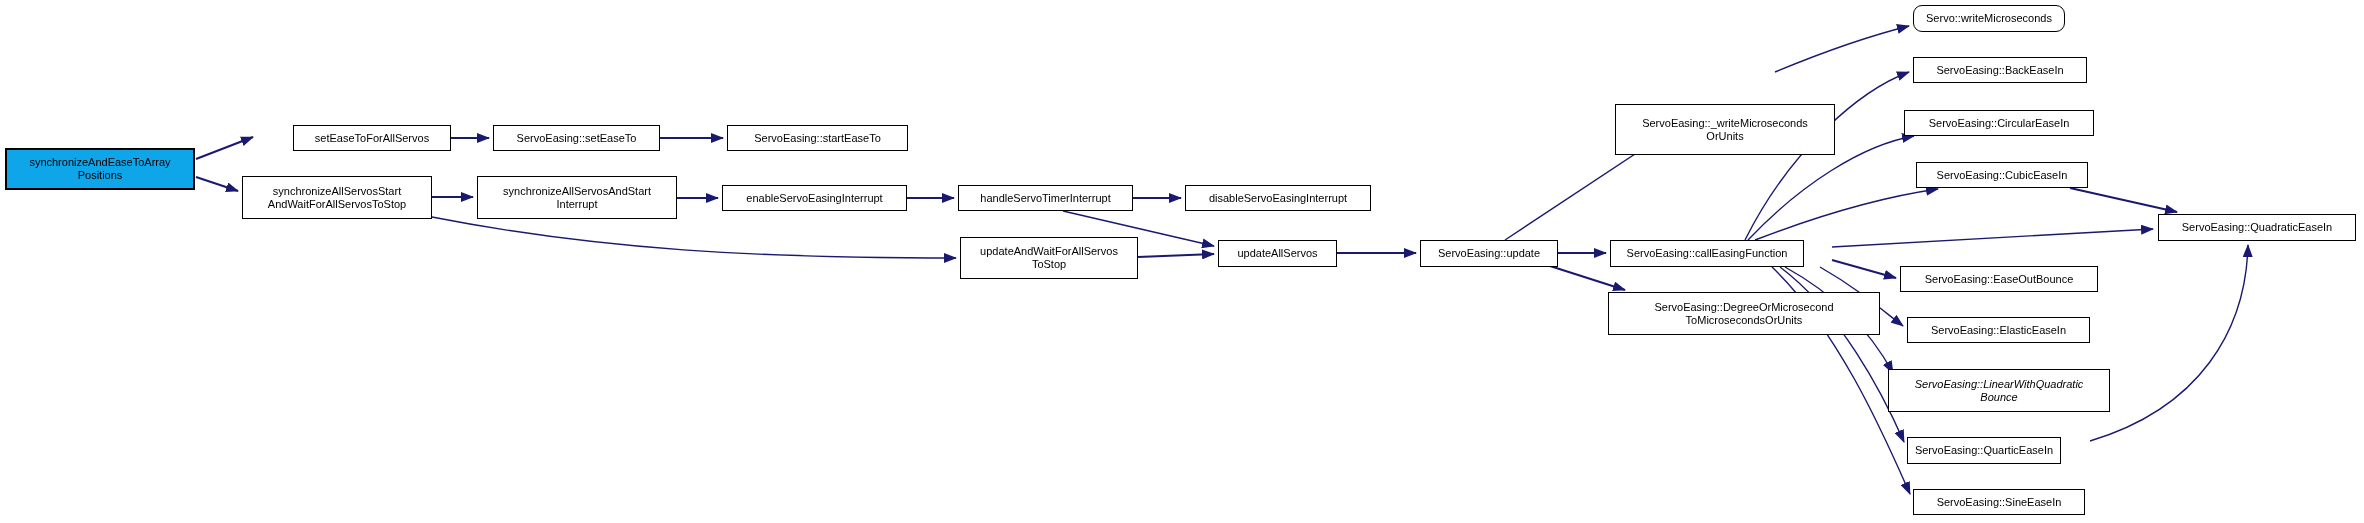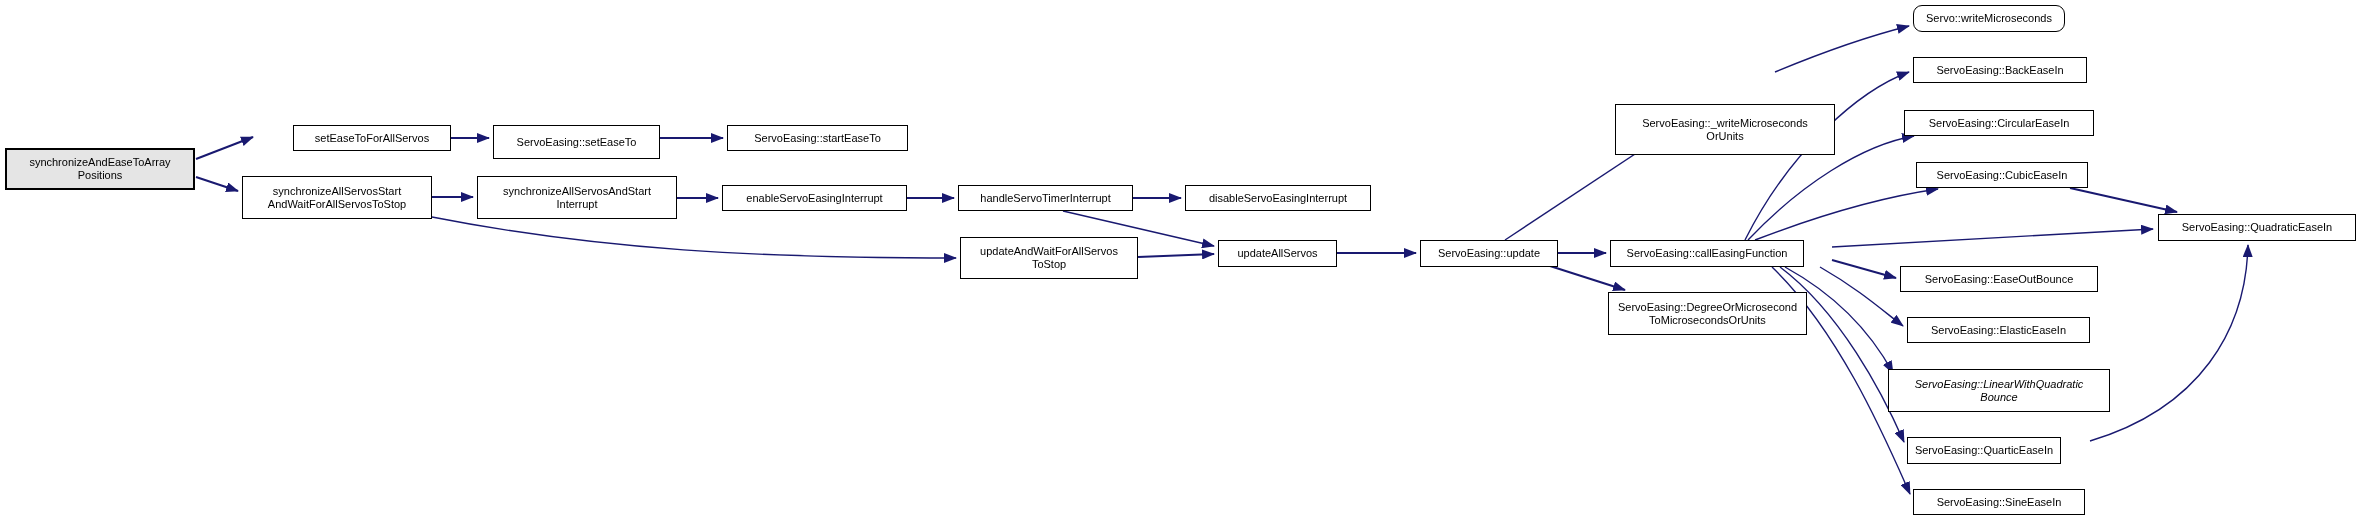--- a/index.html
+++ b/index.html
@@ -21,21 +21,21 @@
     align-items:center;
     justify-content:center;
     text-align:center;
     font-size:11px;
     line-height:13px;
     color:#000000;
     white-space:nowrap;
     cursor:pointer;
   }
   .node.root{
-    background:#e5e5e5;
+    background:#0ea5e9;
     border-width:2px;
     cursor:default;
   }
   .node .lbl{display:block;}
 </style>
 </head>
 <body>
 
 <div id="canvas">
   <svg id="edge-layer" width="2364" height="523" viewBox="0 0 2364 523" xmlns="http://www.w3.org/2000/svg">
@@ -75,21 +75,21 @@
       </g>
   </svg>
   <div id="nodes">
       <div class="node root" style="left: 5px; top: 148px; width: 190px; height: 42px;">
         <span class="lbl">synchronizeAndEaseToArray</span>
         <span class="lbl">Positions</span>
       </div>
       <div class="node" style="left: 257px; top: 125px; width: 158px; height: 26px; margin-left: 36px;">
         <span class="lbl">setEaseToForAllServos</span>
       </div>
-      <div class="node" style="left: 493px; top: 125px; width: 167px; height: 34px;">
+      <div class="node" style="left: 493px; top: 125px; width: 167px; height: 26px;">
         <span class="lbl">ServoEasing::setEaseTo</span>
       </div>
       <div class="node" style="left: 727px; top: 125px; width: 181px; height: 26px;">
         <span class="lbl">ServoEasing::startEaseTo</span>
       </div>
       <div class="node" style="left: 242px; top: 176px; width: 190px; height: 43px;">
         <span class="lbl">synchronizeAllServosStart</span>
         <span class="lbl">AndWaitForAllServosToStop</span>
       </div>
       <div class="node" style="left: 477px; top: 176px; width: 200px; height: 43px;">
@@ -115,21 +115,21 @@
       <div class="node" style="left: 1420px; top: 240px; width: 138px; height: 27px;">
         <span class="lbl">ServoEasing::update</span>
       </div>
       <div class="node" style="left: 1610px; top: 240px; width: 194px; height: 27px;">
         <span class="lbl">ServoEasing::callEasingFunction</span>
       </div>
       <div class="node" style="left: 1615px; top: 72px; width: 220px; height: 51px; margin-top: 32px;">
         <span class="lbl">ServoEasing::_writeMicroseconds</span>
         <span class="lbl">OrUnits</span>
       </div>
-      <div class="node" style="left: 1608px; top: 292px; width: 199px; height: 43px;">
+      <div class="node" style="left: 1608px; top: 292px; width: 272px; height: 43px;">
         <span class="lbl">ServoEasing::DegreeOrMicrosecond</span>
         <span class="lbl">ToMicrosecondsOrUnits</span>
       </div>
       <div class="node" style="left: 1913px; top: 5px; width: 152px; height: 27px; border-radius: 9px;">
         <span class="lbl">Servo::writeMicroseconds</span>
       </div>
       <div class="node" style="left: 1913px; top: 57px; width: 174px; height: 26px;">
         <span class="lbl">ServoEasing::BackEaseIn</span>
       </div>
       <div class="node" style="left: 1904px; top: 110px; width: 190px; height: 26px;">

